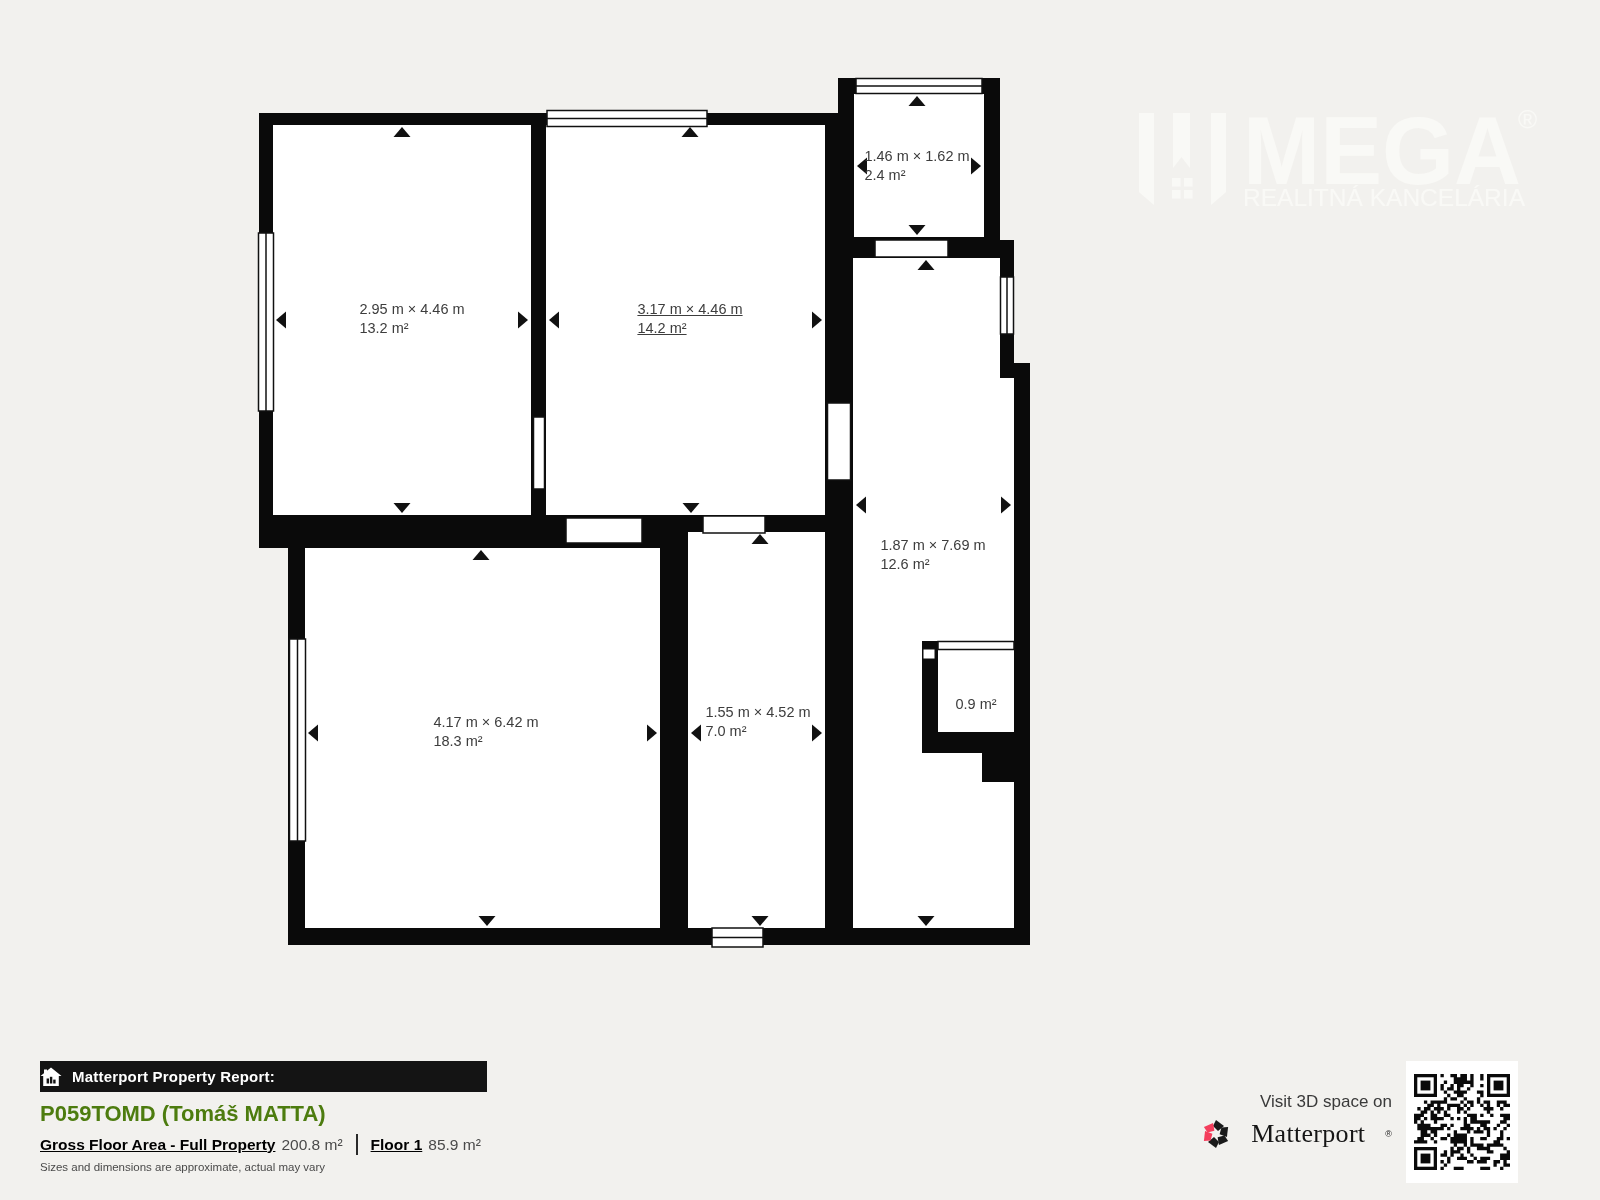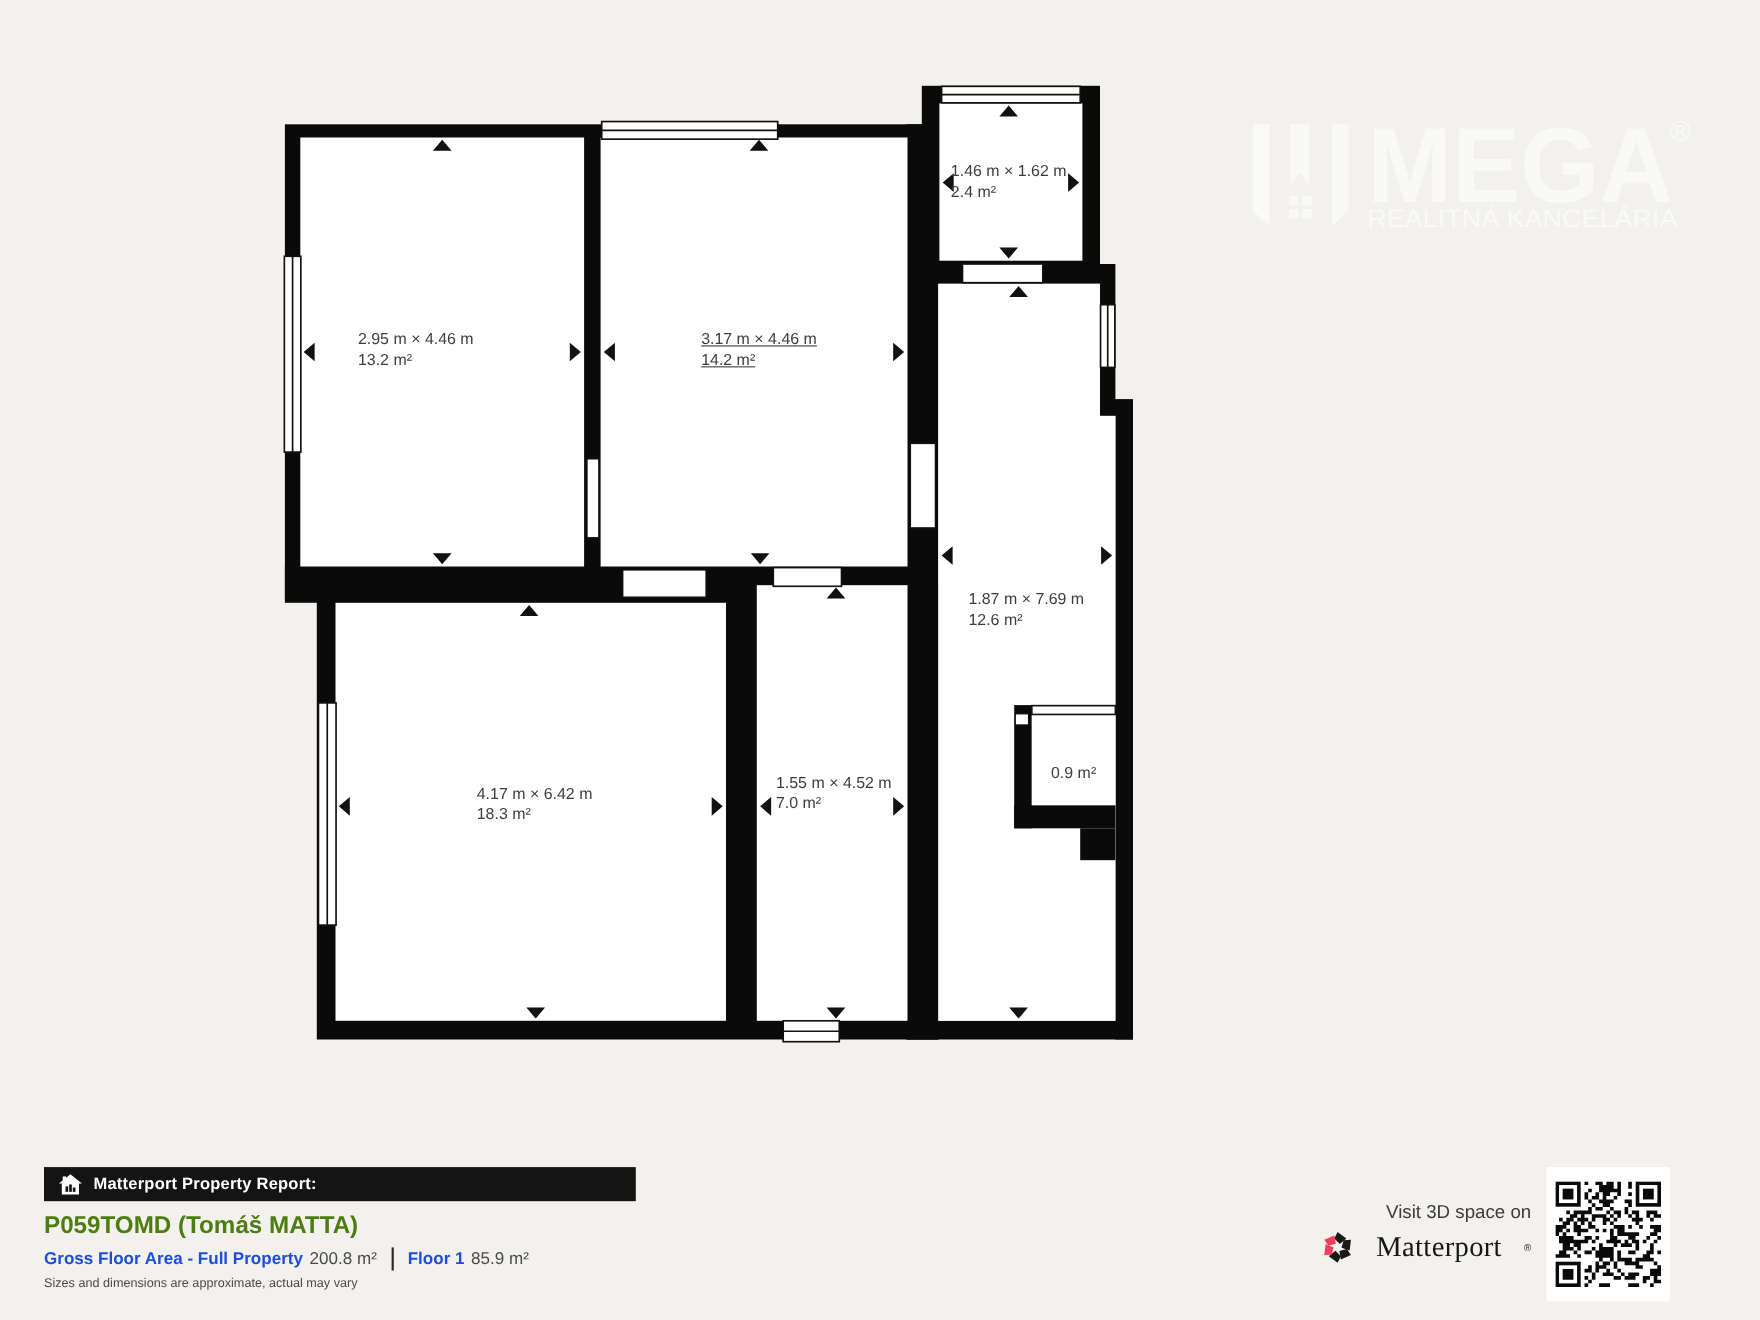--- a/index.html
+++ b/index.html
@@ -2,26 +2,26 @@
 <html><head>
 <meta charset="utf-8">
 <style>
   html,body{margin:0;padding:0;}
   body{font-family:"Liberation Sans", sans-serif;}
   #stage{position:relative;width:1600px;height:1200px;background:#f2f1ee;overflow:hidden;}
   #plan-svg{position:absolute;left:0;top:0;}
   .room-label{position:absolute;transform:translate(-50%,-50%);text-align:left;
     font-size:14.5px;line-height:19px;color:#3d3d3d;white-space:nowrap;}
   
-  .banner{position:absolute;left:40px;top:1061px;width:538px;height:31px;background:#141414;
-    display:flex;align-items:center;gap:10px;padding-left:13px;box-sizing:border-box;}
+  .banner{position:absolute;left:40px;top:1061px;width:447px;height:31px;background:#141414;
+    display:flex;align-items:center;gap:10px;box-sizing:border-box;}
   .banner-label{color:#ffffff;font-size:15px;font-weight:bold;letter-spacing:.2px;}
   .report-title{position:absolute;left:40px;top:1101px;font-size:22px;font-weight:bold;color:#4d7c0f;}
   .info-row{position:absolute;left:40px;top:1134px;display:flex;align-items:center;font-size:15.5px;color:#4a4a4a;}
-  .info-row .lbl{font-weight:bold;color:#1d4ed8;}
+  .info-row .lbl{font-weight:bold;color:#000000;text-decoration:underline;}
   .info-row .val{margin-left:6px;}
   .vdiv{width:2px;height:21px;background:#2a2a2a;margin:0 13px;}
   .disclaimer{position:absolute;left:40px;top:1161px;font-size:11.5px;color:#4a4a4a;text-align:right;}
   
   .promo{position:absolute;left:1140px;top:1092px;width:252px;text-align:right;}
   .visit-text{font-size:17px;color:#3a3a3a;margin-bottom:7px;}
   .mp-row{display:inline-flex;align-items:center;gap:20px;}
   .mp-word{font-family:"Liberation Serif", serif;font-size:26px;color:#161616;letter-spacing:.3px;}
   .mp-reg{font-size:9px;color:#161616;vertical-align:14px;}
   .qr-box{position:absolute;left:1406px;top:1061px;width:112px;height:122px;background:#ffffff;}
@@ -130,21 +130,21 @@
       <use href="#arr" transform="translate(657,733) rotate(90)"></use>
       <use href="#arr" transform="translate(487,926) rotate(180)"></use>
 
       <use href="#arr" transform="translate(760,534)"></use>
       <use href="#arr" transform="translate(691,733) rotate(-90)"></use>
       <use href="#arr" transform="translate(822,733) rotate(90)"></use>
       <use href="#arr" transform="translate(760,926) rotate(180)"></use>
     </g>
   </svg>
 
-  <div class="room-label" style="left:378px;top:319px;">
+  <div class="room-label" style="left:412px;top:319px;">
     <div>2.95 m × 4.46 m</div>
     <div>13.2 m²</div>
   </div>
   <div class="room-label" style="left:690px;top:319px;text-decoration:underline;">
     <div>3.17 m × 4.46 m</div>
     <div>14.2 m²</div>
   </div>
   <div class="room-label" style="left:917px;top:166px;">
     <div>1.46 m × 1.62 m</div>
     <div>2.4 m²</div>

